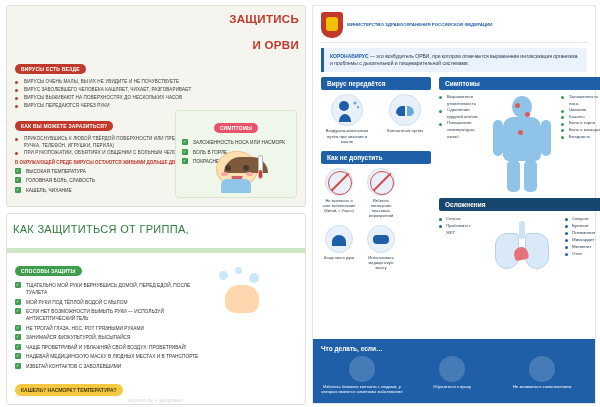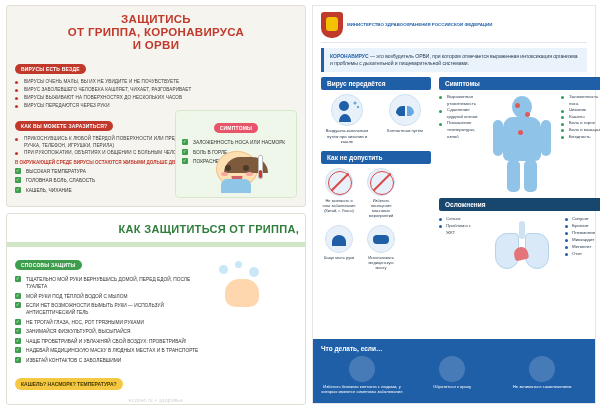--- a/index.html
+++ b/index.html
@@ -11,21 +11,21 @@
   .page{position:relative;width:600px;height:407px;background:#fff;}
 
   
   .left{position:absolute;left:6px;top:5px;width:300px;height:397px;}
 
   .poster{position:relative;border-radius:3px;overflow:hidden;}
   .poster-top{height:200px;background:#f6f4ef;border:1px solid #e3dfd4;}
   .poster-bottom{margin-top:6px;height:190px;background:#ffffff;border:1px solid #e3dfd4;}
 
   .p1-title{
-    text-align:center;color:#c0392b;font-weight:bold;font-size:11.5px;
+    text-align:right;color:#c0392b;font-weight:bold;font-size:11.5px;
     line-height:13px;letter-spacing:.3px;padding:7px 6px 5px 6px;text-transform:uppercase;
   }
   .sec-head{
     display:inline-block;background:#c0392b;color:#fff;font-size:5px;font-weight:bold;
     padding:2px 6px;border-radius:7px;text-transform:uppercase;letter-spacing:.2px;
   }
   .sec-head.green{background:#3f9e4d;}
   .sec-head.pink{background:#e8546a;}
   .blk{padding:0 8px;}
   .bullets{margin:4px 0 0 0;padding:0;list-style:none;}
@@ -67,22 +67,22 @@
     border-radius:0 0 11px 11px;background:#d4616a;}
   .hair{position:absolute;left:7px;top:5px;width:44px;height:16px;border-radius:22px 22px 0 0;background:#7d5a3c;}
   .body-kid{position:absolute;left:14px;bottom:0;width:30px;height:14px;border-radius:6px 6px 0 0;background:#8fc6e8;}
   .therm{position:absolute;right:2px;top:14px;width:3px;height:22px;background:#fff;border:1px solid #bbb;border-radius:2px;}
   .therm:after{content:"";position:absolute;left:0;bottom:0;width:3px;height:8px;background:#d0392b;border-radius:2px;}
 
   .left-syms{position:absolute;left:8px;bottom:10px;width:150px;}
 
   
   .p2-title{
-    text-align:right;color:#2f7d3a;font-weight:bold;font-size:11px;line-height:13px;
-    padding:9px 6px 6px 6px;text-transform:uppercase;letter-spacing:.3px;
+    text-align:left;color:#2f7d3a;font-weight:normal;font-size:11px;line-height:13px;
+    padding:9px 6px 12px 6px;text-transform:uppercase;letter-spacing:.3px;
   }
   .p2-band{height:5px;background:#cfe6c6;}
   .p2-body{display:flex;}
   .p2-left{width:186px;padding:6px 8px;}
   .p2-right{flex:1;position:relative;}
   .soap{
     position:absolute;left:10px;top:14px;width:46px;height:60px;
   }
   .hand{position:absolute;left:6px;top:18px;width:34px;height:28px;background:#ffd7ae;border-radius:14px 14px 10px 10px;}
   .bub{position:absolute;border-radius:50%;background:#bfe3f6;opacity:.85;}
@@ -175,21 +175,21 @@
 </head>
 <body>
 
 <div class="page">
 
   <div class="left">
 
     <div class="poster poster-top">
       <div class="p1-title">
         <span>ЗАЩИТИСЬ</span><br>
-        <span>ОТ ГРИППА, КОРОНАВИРУСА</span><br>
+        <br>
         <span>И ОРВИ</span>
       </div>
 
       <div class="blk">
         <span class="sec-head">ВИРУСЫ ЕСТЬ ВЕЗДЕ</span>
         <ul class="bullets">
           <li>ВИРУСЫ ОЧЕНЬ МАЛЫ, ВЫ ИХ НЕ УВИДИТЕ И НЕ ПОЧУВСТВУЕТЕ</li>
           <li>ВИРУС ЗАБОЛЕВШЕГО ЧЕЛОВЕКА КАШЛЯЕТ, ЧИХАЕТ, РАЗГОВАРИВАЕТ</li>
           <li>ВИРУСЫ ВЫЖИВАЮТ НА ПОВЕРХНОСТЯХ ДО НЕСКОЛЬКИХ ЧАСОВ</li>
           <li>ВИРУСЫ ПЕРЕДАЮТСЯ ЧЕРЕЗ РУКИ</li>

